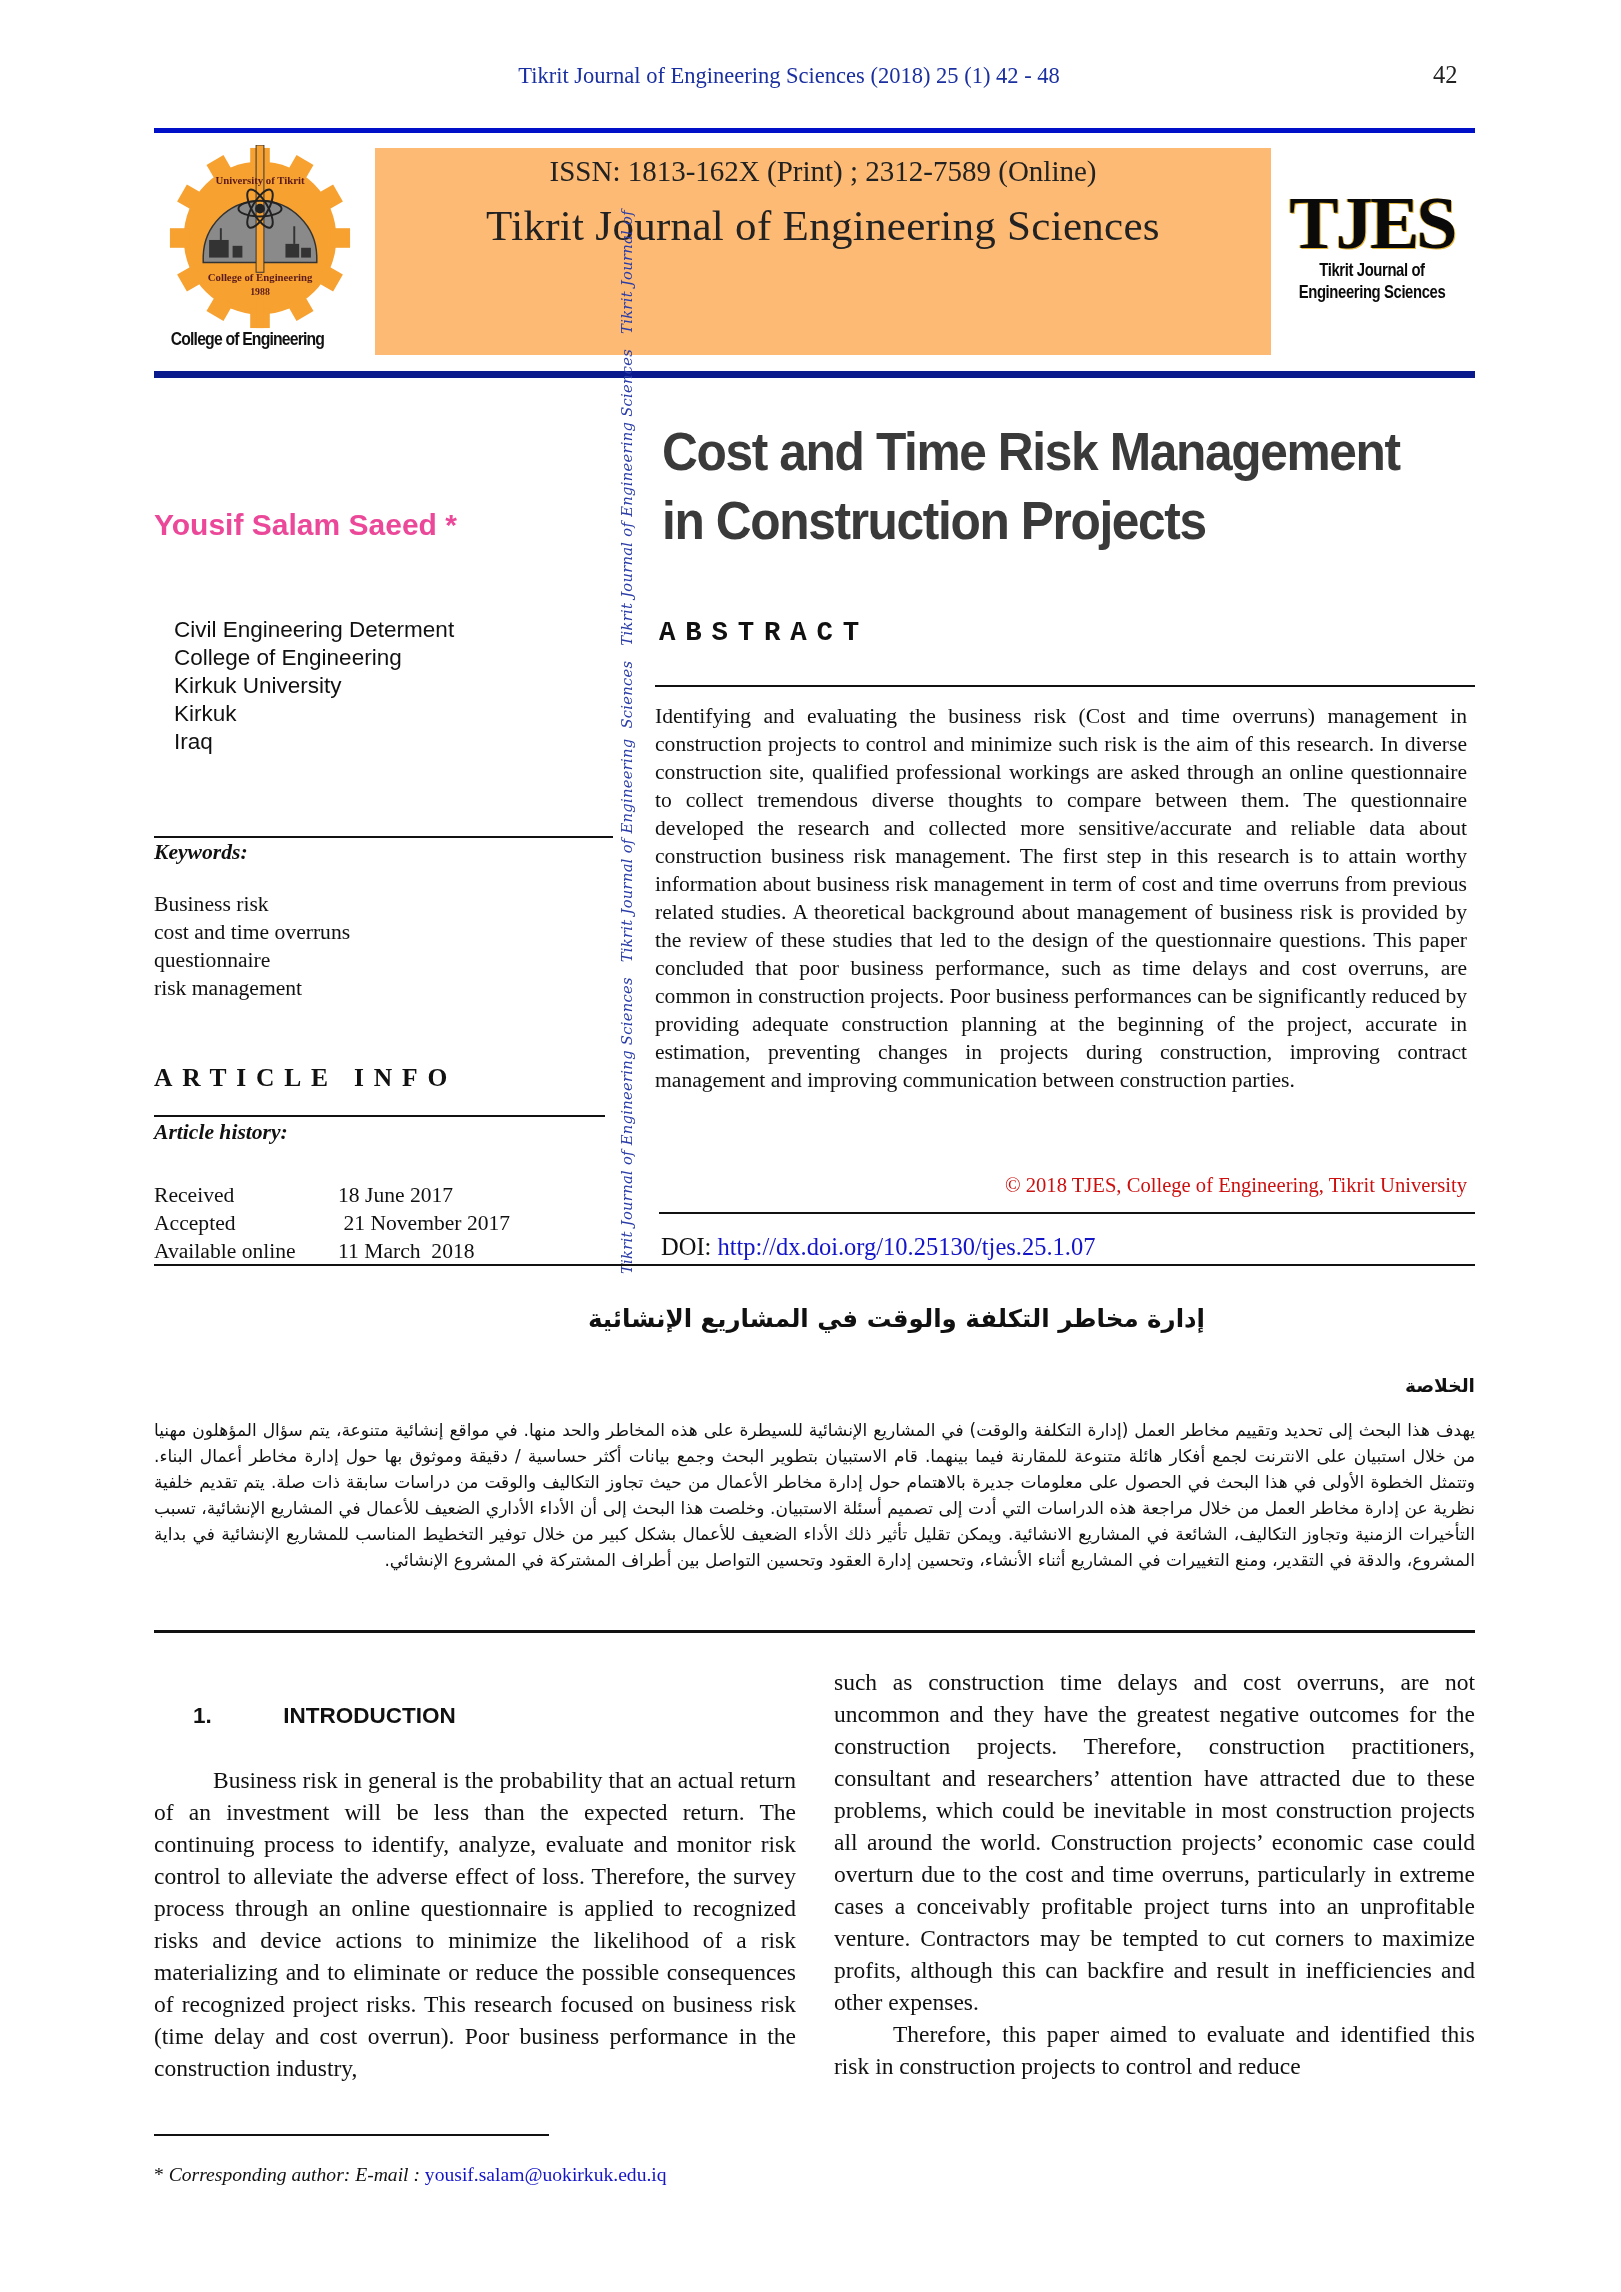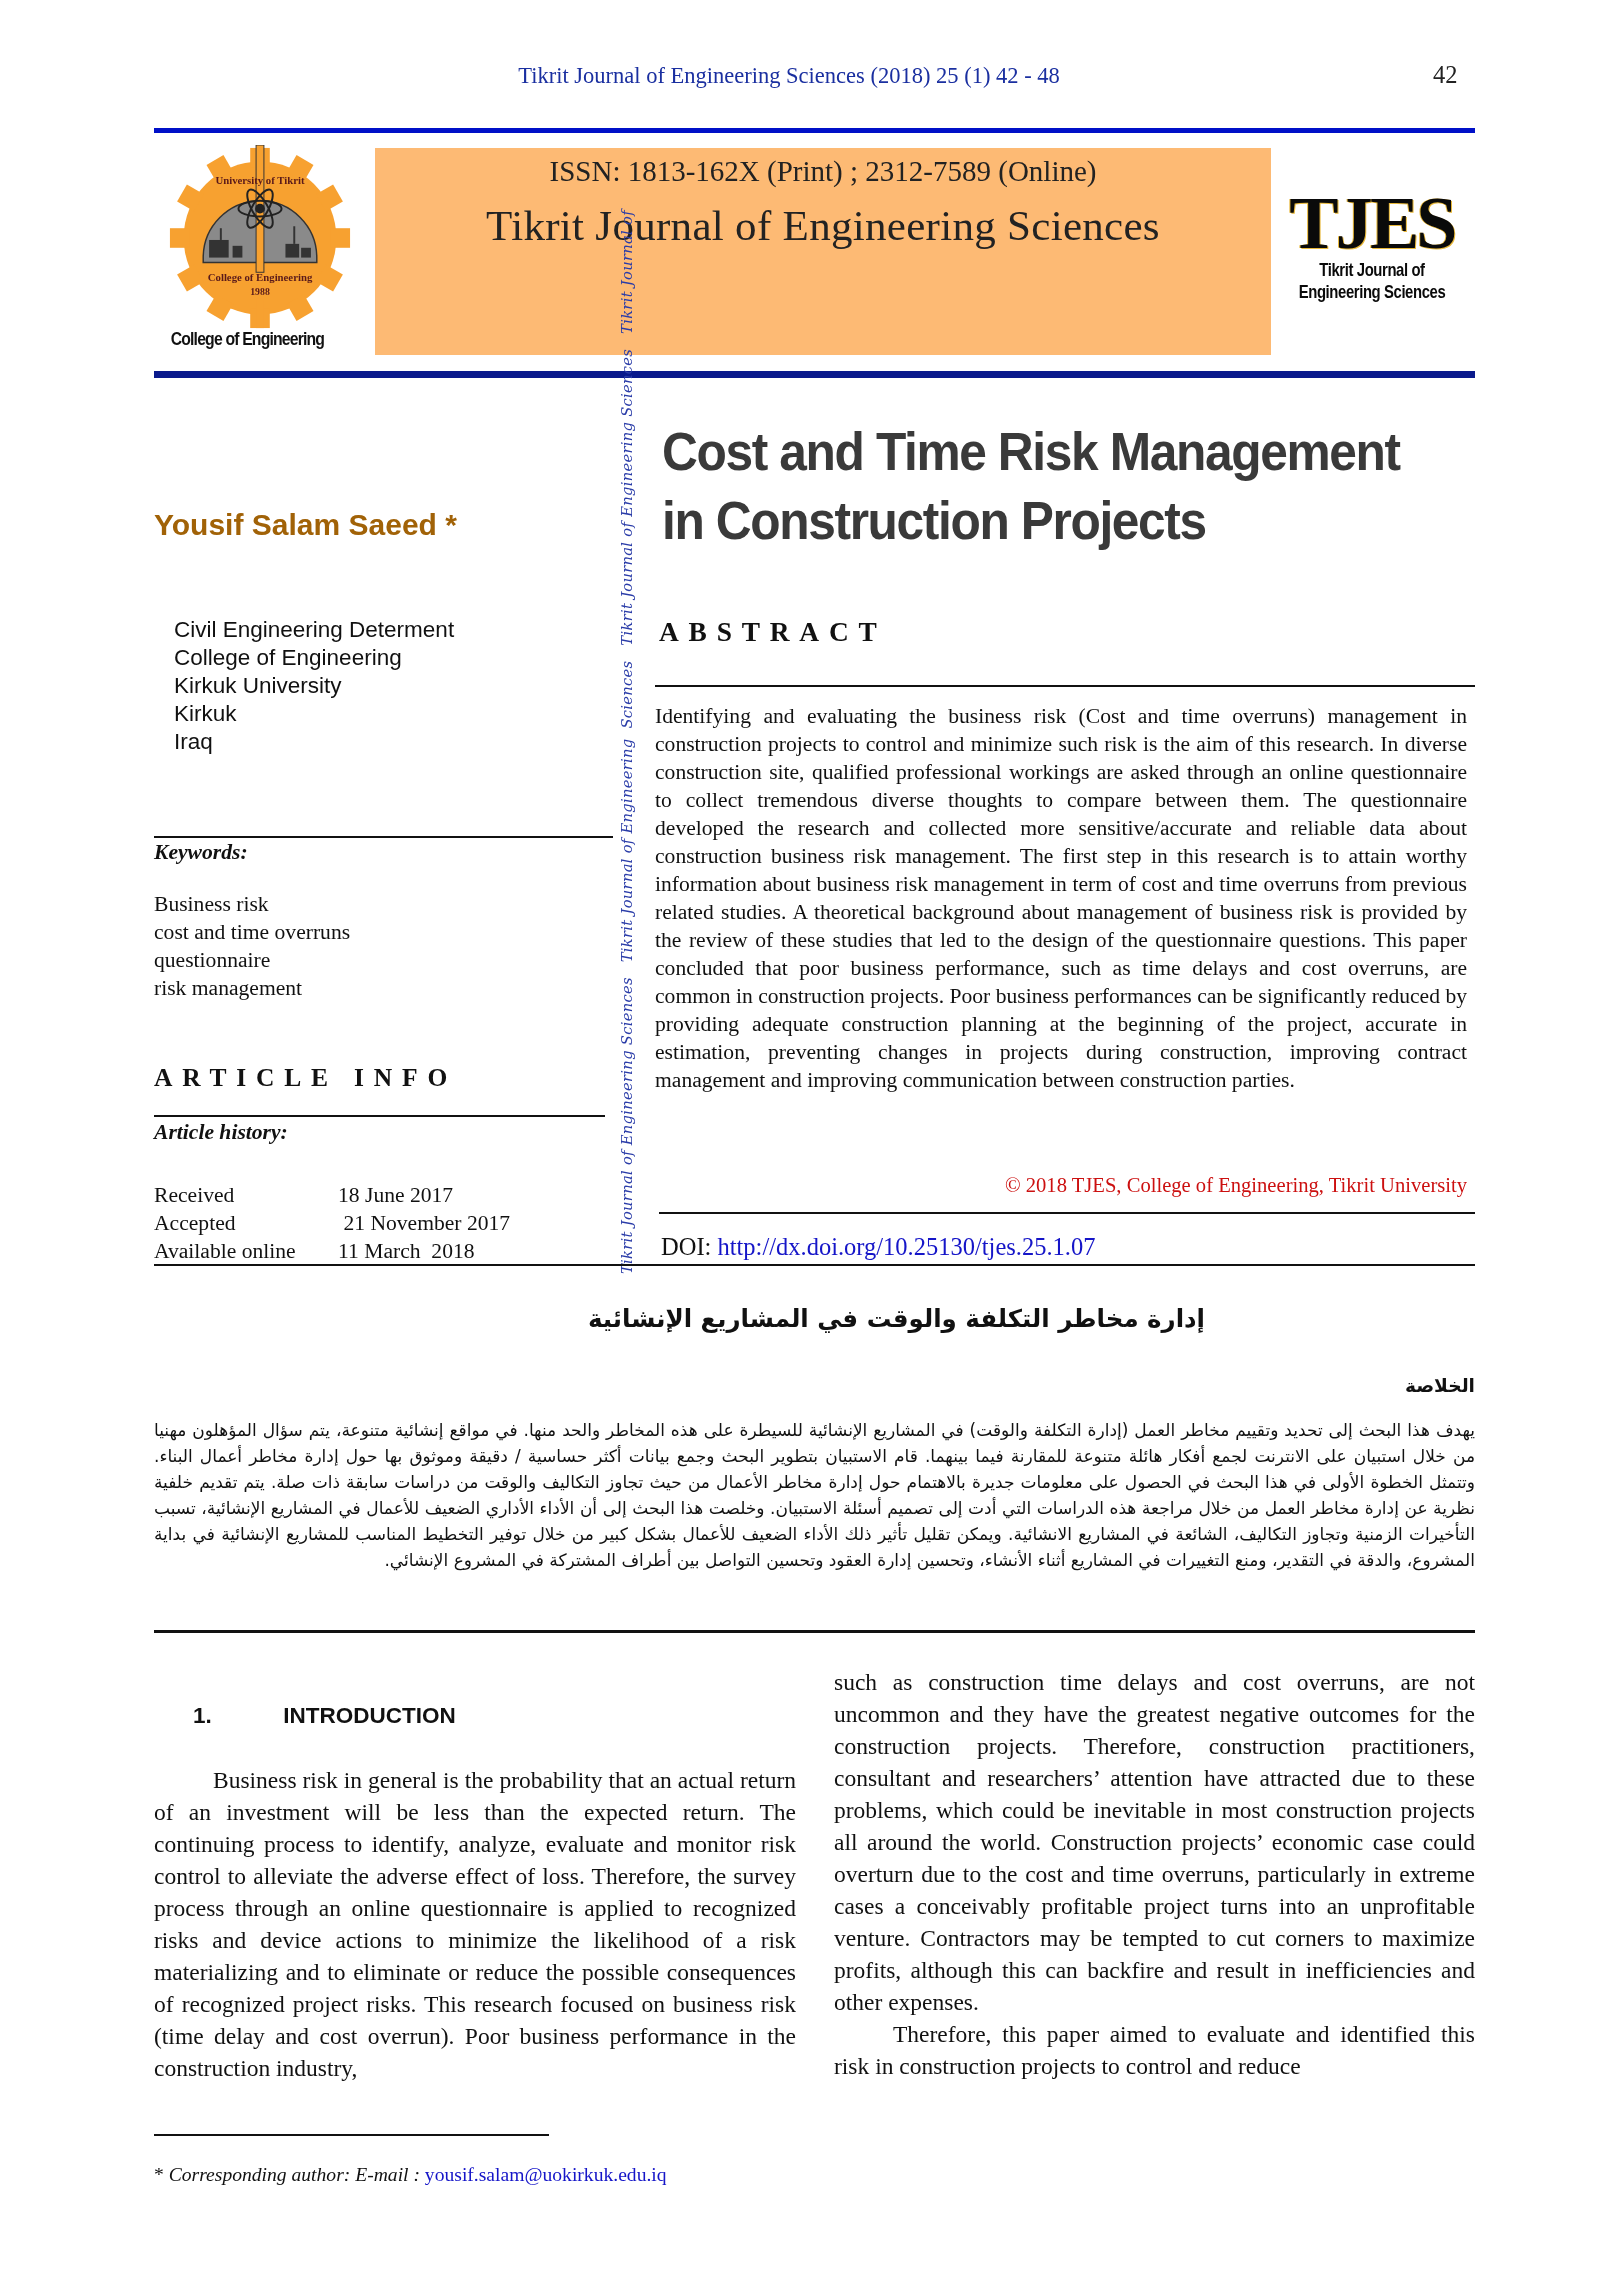--- a/index.html
+++ b/index.html
@@ -18,39 +18,39 @@
   .issn { margin-top:6.9px; font-size:29px; color:#222; }
   .journal-name { margin-top:12.7px; font-size:43px; color:#222; letter-spacing:0.3px; }
   .avail { margin-top:19.6px; font-size:28px; color:#222; }
   .avail a { color:#1515c8; text-decoration:none; }
 
   .tjes-logo { top:176px; left:1279px; width:186px; text-align:center; }
   .tjes-big { font-family:"Liberation Serif", serif; font-weight:bold; font-size:74px; line-height:71px; color:#0a0a0a; text-shadow:1px 1px 0 #e8b83a, -1px 0 0 #e8b83a; letter-spacing:-2.9px;margin-top:12px; }
   .tjes-sub { font-family:"Liberation Sans", sans-serif; font-weight:bold; font-size:18.6px; line-height:21.6px; color:#0a0a0a; transform:scaleX(0.8); letter-spacing:-0.5px; white-space:nowrap; }
 
   
-  .author { top:508px; left:154px; font-family:"Liberation Sans", sans-serif; font-weight:bold; font-size:30px; color:#a16207; }
+  .author { top:508px; left:154px; font-family:"Liberation Sans", sans-serif; font-weight:bold; font-size:30px; color:#ec4899; }
   .affil { top:616px; left:174px; font-family:"Liberation Sans", sans-serif; font-size:22.5px; line-height:28px; color:#111; }
   .affil div { white-space:nowrap; }
   .rule-kw { top:836px; left:154px; width:459px; height:2px; background:#111; }
   .kw-label { top:840px; left:154px; font-style:italic; font-weight:bold; font-size:21.6px; }
   .kw-list { top:890px; left:154px; font-size:21.6px; line-height:28px; }
   .article-info { top:1063px; left:154px; font-weight:bold; font-size:25.5px; letter-spacing:9.8px; font-family:"Liberation Serif", serif; }
   .rule-ai { top:1115px; left:154px; width:451px; height:2px; background:#111; }
   .hist-label { top:1120px; left:154px; font-style:italic; font-weight:bold; font-size:21.6px; }
   .history { top:1181px; left:154px; font-size:21.6px; line-height:28px; }
   .history .row { display:flex; white-space:nowrap; }
   .history .lbl { width:184px; }
 
   
   .watermark { top:1274px; left:618px; transform-origin:top left; transform:rotate(-90deg); white-space:nowrap; font-style:italic; font-size:14.7px; color:#2a3ca8; font-family:"DejaVu Serif", serif; letter-spacing:0.3px; }
 
   
   .title { top:417px; left:662px; width:814px; font-family:"Liberation Sans", sans-serif; font-weight:bold; font-size:54px; line-height:69px; color:#3a3a3a; letter-spacing:-1.5px; transform:scaleX(0.92); transform-origin:left; white-space:nowrap; }
-  .abstract-h { top:617px; left:659px; font-weight:bold; font-size:27.4px; letter-spacing:9.8px; color:#111; }
+  .abstract-h { top:617px; left:659px; font-weight:bold; font-size:27.4px; letter-spacing:9.8px; color:#111;font-family:Liberation Mono, monospace; }
   .rule-abs { top:685px; left:655px; width:820px; height:2px; background:#111; }
   .abstract { top:702px; left:655px; width:812px; font-size:21.6px; line-height:28px; text-align:justify; color:#111; }
   .copyright { top:1174px; left:655px; width:812px; text-align:right; font-size:20.6px; color:#cc1010; }
   .rule-doi { top:1212px; left:659px; width:816px; height:2px; background:#111; }
   .doi { top:1233px; left:661px; font-size:24.5px; color:#111; }
   .doi a { color:#1515c8; text-decoration:none; }
   .rule-bottom { top:1264px; left:154px; width:1321px; height:2px; background:#111; }
 
   
   .ar-title { top:1304px; left:588px; width:887px; text-align:left; direction:rtl; font-family:"DejaVu Sans", sans-serif; font-weight:bold; font-size:24.5px; color:#111; }

